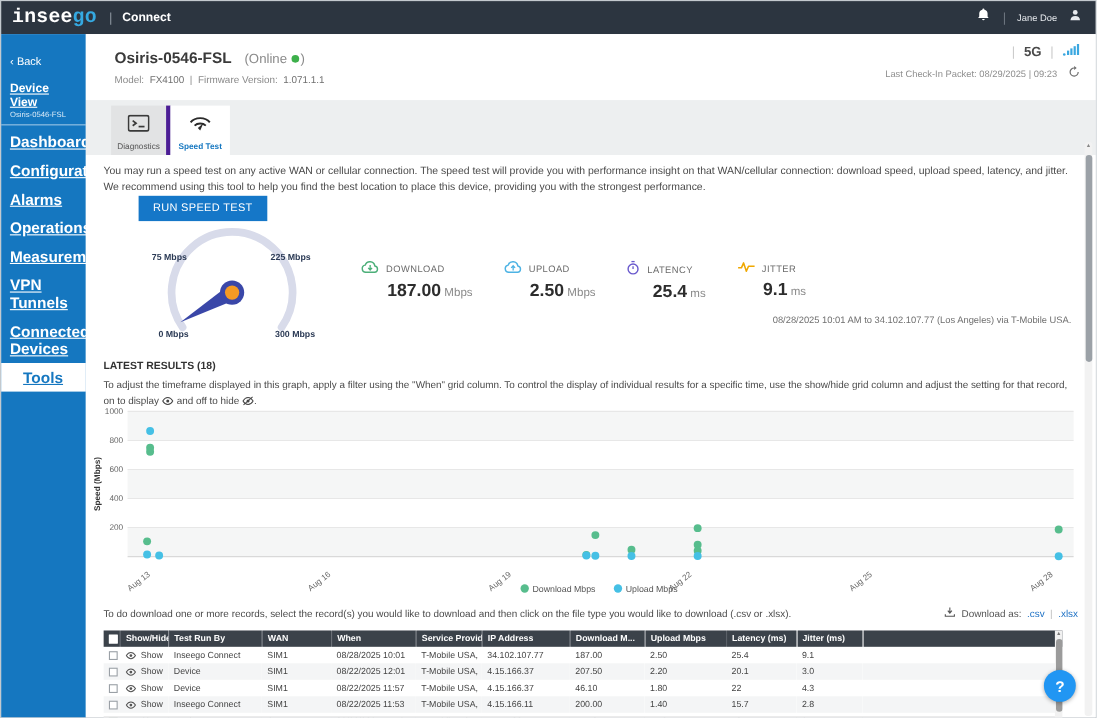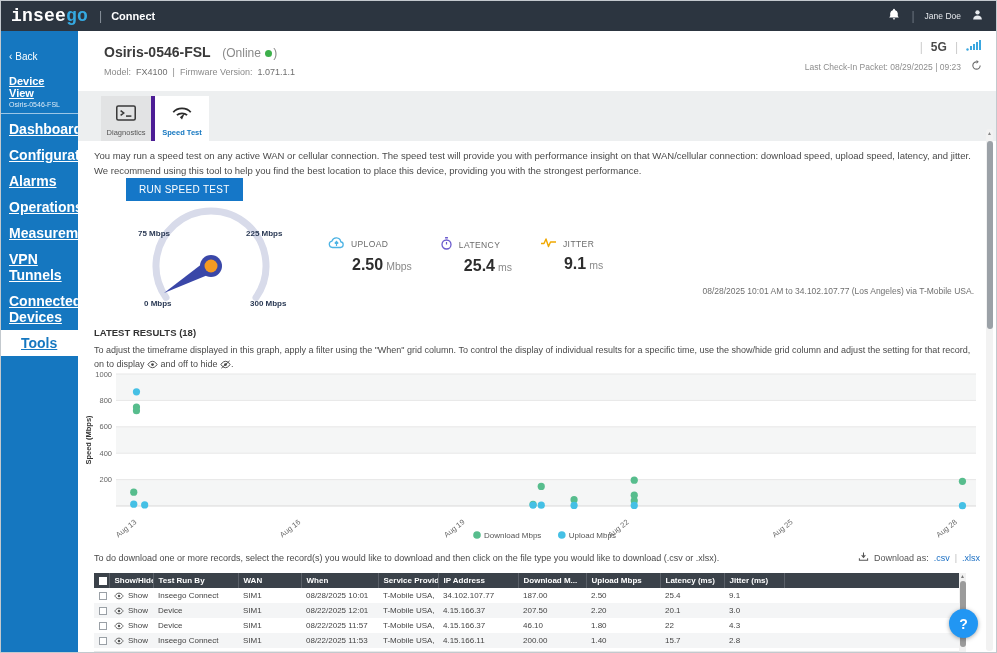--- a/index.html
+++ b/index.html
@@ -213,20 +213,30 @@
         <circle cx="117" cy="67" r="11" fill="#3a47a8"></circle>
         <circle cx="117" cy="67" r="6.5" fill="#f59a23"></circle>
       </svg>
       <span class="gauge-label gl-0">0 Mbps</span>
       <span class="gauge-label gl-75">75 Mbps</span>
       <span class="gauge-label gl-225">225 Mbps</span>
       <span class="gauge-label gl-300">300 Mbps</span>
     </div>
 
     <div class="metrics">
+      <div class="metric">
+        <div class="mhead">
+          <span><svg width="17" height="12" viewBox="0 0 34 24">
+                <path d="M9 21a6.5 6.5 0 0 1-1-12.9A9 9 0 0 1 25.5 9.5 5.8 5.8 0 0 1 25 21z" fill="none" stroke="#4caf79" stroke-width="2.6"></path>
+                <path d="M17 8v8M13.5 13l3.5 4 3.5-4" fill="none" stroke="#4caf79" stroke-width="2.4"></path>
+              </svg></span>
+          <span>DOWNLOAD</span>
+        </div>
+        <div class="mval"><span>187.00</span><span class="munit">Mbps</span></div>
+      </div>
       <div class="metric">
         <div class="mhead">
           <span><svg width="17" height="12" viewBox="0 0 34 24">
                 <path d="M9 21a6.5 6.5 0 0 1-1-12.9A9 9 0 0 1 25.5 9.5 5.8 5.8 0 0 1 25 21z" fill="none" stroke="#4db3e4" stroke-width="2.6"></path>
                 <path d="M17 18v-8M13.5 13l3.5-4 3.5 4" fill="none" stroke="#4db3e4" stroke-width="2.4"></path>
               </svg></span>
           <span>UPLOAD</span>
         </div>
         <div class="mval"><span>2.50</span><span class="munit">Mbps</span></div>
       </div>

